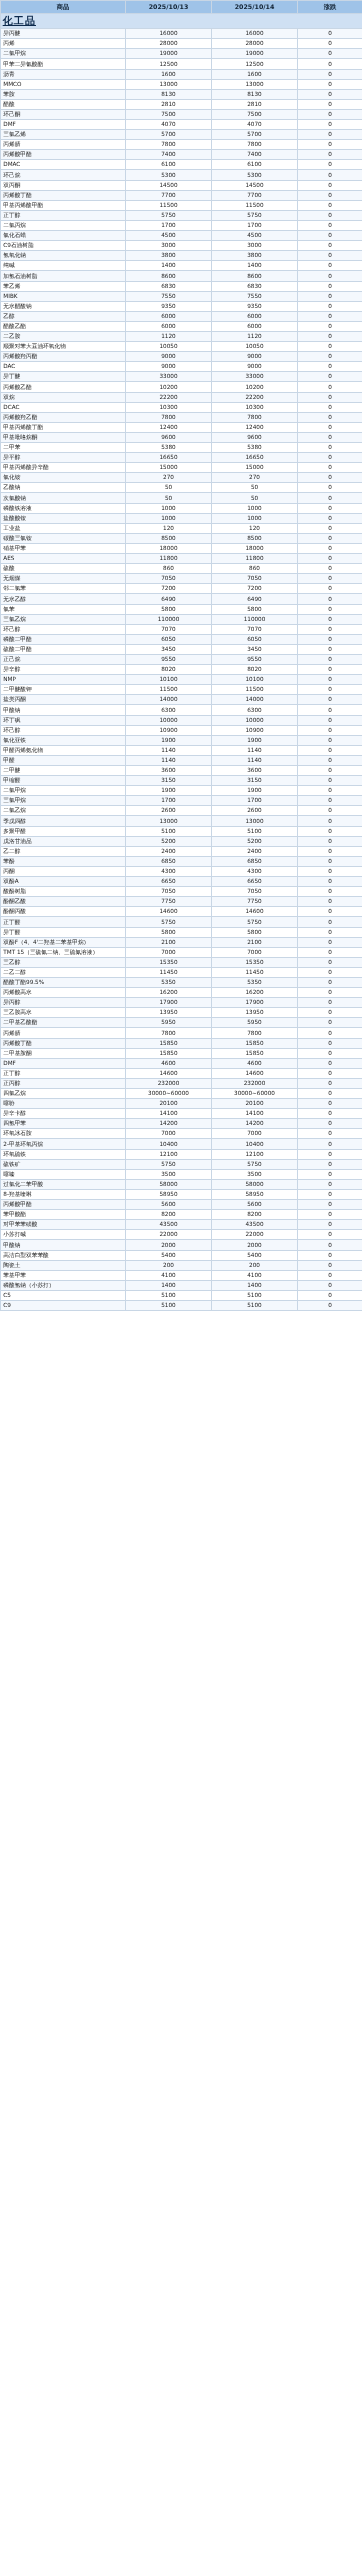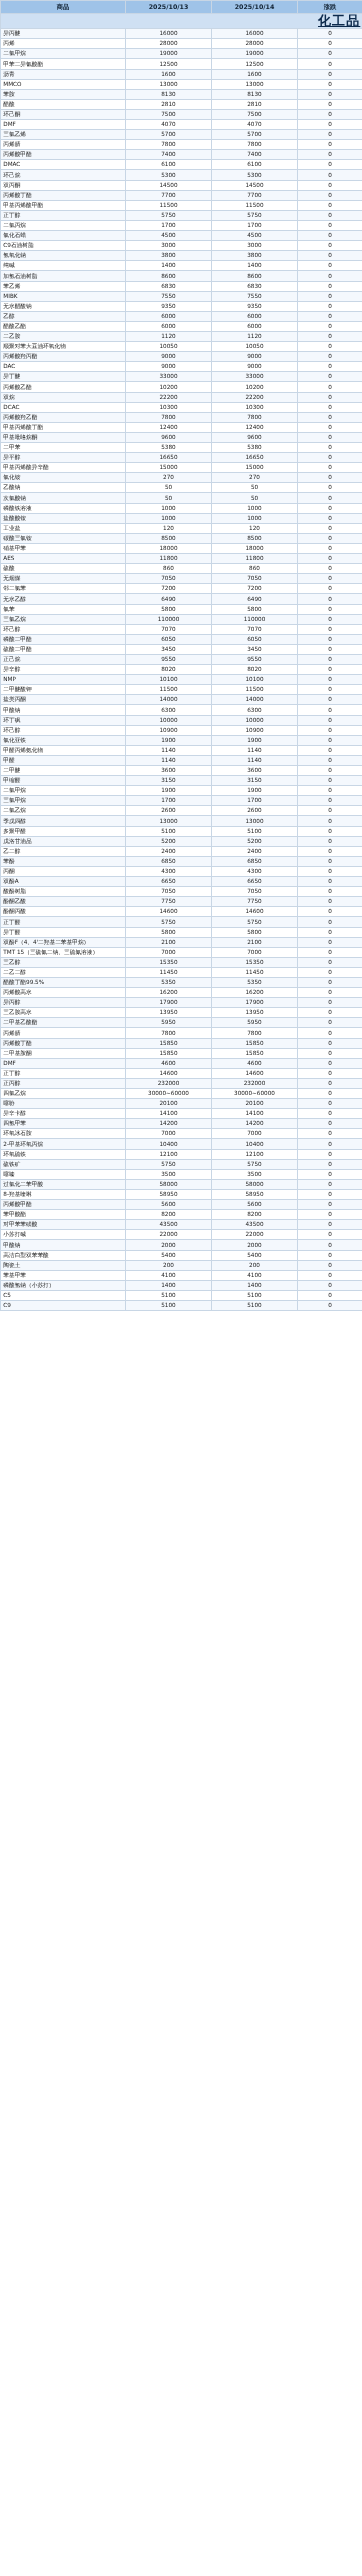--- a/index.html
+++ b/index.html
@@ -5,21 +5,21 @@
   html,body{margin:0;padding:0;background:#ffffff;}
   body{font-family:"DejaVu Sans","Liberation Sans",sans-serif;}
   .sheet{width:363px;background:#fff;}
   table{border-collapse:collapse;width:363px;table-layout:fixed;}
   col.c0{width:125px;}
   col.c1{width:86px;}
   col.c2{width:86px;}
   col.c3{width:65px;}
   th,td{border:0.6px solid #c8d6e5;font-size:5.7px;line-height:6.9px;padding:1.1px 1.7px;color:#1a1a1a;}
   thead th{background:#9fc3e8;color:#123;font-weight:bold;text-align:center;font-size:6.3px;height:10.3px;}
-  .title-row td{background:#cfe0f3;text-align:right;font-weight:bold;font-size:13px;color:#0d2a4d;height:11.5px;letter-spacing:1.1px;text-decoration:underline;}
+  .title-row td{background:#cfe0f3;text-align:left;font-weight:bold;font-size:10px;color:#0d2a4d;height:11.5px;letter-spacing:1.1px;text-decoration:underline;}
   td.name{text-align:left;padding-left:2.3px;}
   td.num{text-align:center;}
   tbody tr{height:7.5px;}
   tbody tr:nth-child(odd) td{background:#ffffff;}
   tbody tr:nth-child(even) td{background:#f4f8fd;}
   tbody tr.title-row td{background:#cfe0f3;}
 </style>
 </head>
 <body>
 

